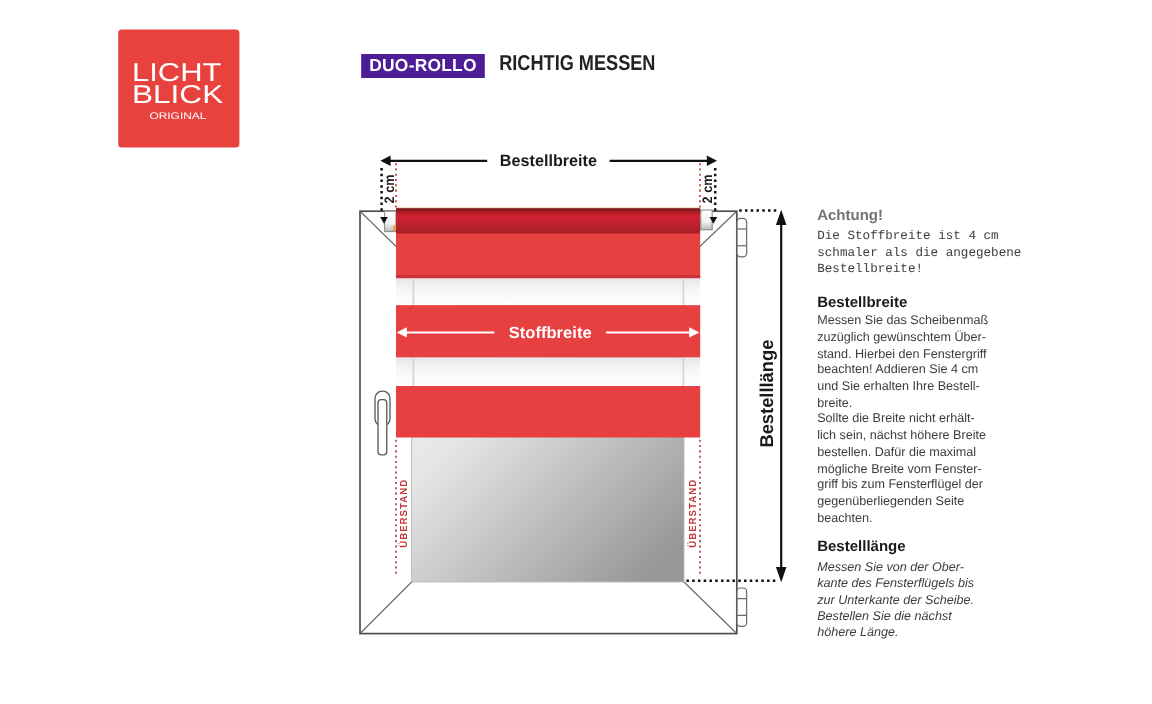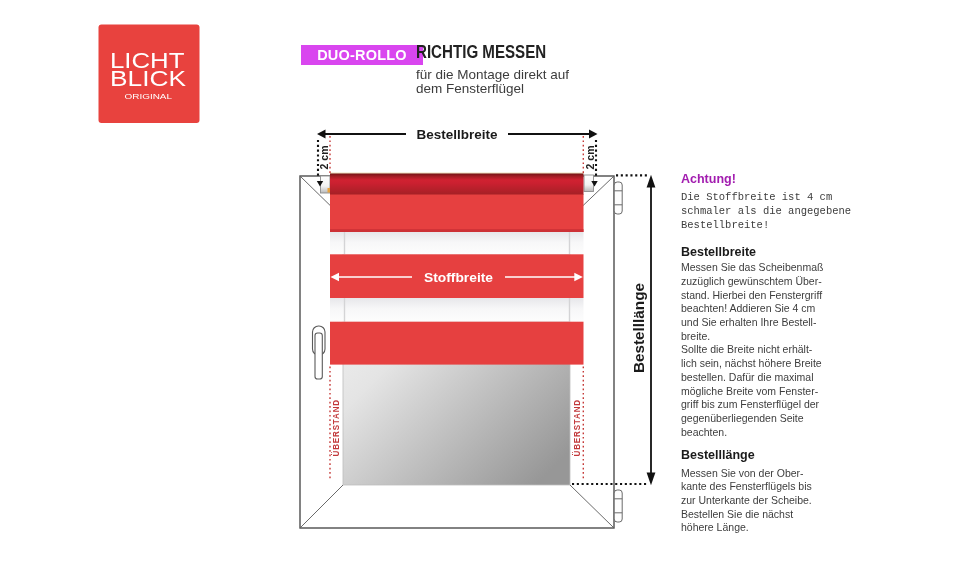--- a/index.html
+++ b/index.html
@@ -11,26 +11,25 @@
 <body>
 <div class="page">
 
 <svg class="abs" style="left:98px;top:24px;" width="102" height="100" viewBox="0 0 102 100">
   <rect x="0.5" y="0.5" width="101" height="98.5" rx="3" fill="#e8423e"></rect>
   <text x="12" y="43.5" font-size="21.5" fill="#fff" textLength="74.5" lengthAdjust="spacingAndGlyphs" font-family="Liberation Sans">LICHT</text>
   <text x="12" y="62" font-size="21.5" fill="#fff" textLength="76" lengthAdjust="spacingAndGlyphs" font-family="Liberation Sans">BLICK</text>
   <text x="26.5" y="75" font-size="8" fill="#fff" textLength="47.5" lengthAdjust="spacingAndGlyphs" font-family="Liberation Sans">ORIGINAL</text>
 </svg>
 
-<div class="abs" style="left:301px;top:45px;width:122px;height:20px;background:#d946ef;color:#fff;
+<div class="abs" style="left:301px;top:45px;width:103px;height:20px;background:#4c1d95;color:#fff;
      font-weight:bold;font-size:14.5px;text-align:center;line-height:20px;letter-spacing:0.2px;">DUO-ROLLO</div>
 
 <div class="abs" style="left:416px;top:42.5px;font-weight:bold;font-size:18px;line-height:18px;color:#222;transform:scaleX(0.84);transform-origin:left;white-space:nowrap;">RICHTIG MESSEN</div>
 
-<div class="abs" style="left:416px;top:68px;font-size:13.5px;color:#3c3c3c;line-height:14.3px;">für die Montage direkt auf<br>dem Fensterflügel</div>
 
 <svg class="abs" style="left:0;top:0;" width="960" height="587" viewBox="0 0 960 587">
   <defs>
     <linearGradient id="glassG" x1="0" y1="0" x2="0.85" y2="1">
       <stop offset="0" stop-color="#fbfbfb"></stop>
       <stop offset="0.42" stop-color="#e4e4e4"></stop>
       <stop offset="1" stop-color="#979797"></stop>
     </linearGradient>
     <linearGradient id="rollG" x1="0" y1="0" x2="0" y2="1">
       <stop offset="0" stop-color="#741416"></stop>
@@ -164,26 +163,26 @@
     <line x1="572" y1="484" x2="648" y2="484" stroke="#111" stroke-width="2.1" stroke-dasharray="2.1 2.7"></line>
     <line x1="651" y1="186" x2="651" y2="474" stroke="#111" stroke-width="1.8"></line>
     <path d="M651 174.8 l-4.4 12.6 h8.8 z" fill="#111"></path>
     <path d="M651 485.2 l-4.4 -12.6 h8.8 z" fill="#111"></path>
     <text font-size="15.5" font-weight="bold" fill="#1a1a1a" transform="translate(644,373) rotate(-90)" textLength="90" lengthAdjust="spacingAndGlyphs">Bestelllänge</text>
   </g>
 </svg>
 
 <div class="abs" style="left:681px;top:0;width:260px;color:#3d3d3d;font-size:10.5px;line-height:13.7px;white-space:nowrap;">
 
-  <div class="abs" style="top:172.8px;font-weight:bold;font-size:12.5px;line-height:13px;color:#a21caf;">Achtung!</div>
+  <div class="abs" style="top:172.8px;font-weight:bold;font-size:12.5px;line-height:13px;color:#737373;">Achtung!</div>
 
   <div class="abs" style="top:191.1px;font-family:Liberation Mono, monospace;">Die Stoffbreite ist 4 cm<br>schmaler als die angegebene<br>Bestellbreite!</div>
 
   <div class="abs" style="top:245.5px;font-weight:bold;font-size:12.5px;line-height:13px;color:#1a1a1a;">Bestellbreite</div>
 
   <div class="abs" style="top:261.2px;">Messen Sie das Scheibenmaß<br>zuzüglich gewünschtem Über-<br>stand. Hierbei den Fenstergriff<br>beachten! Addieren Sie 4 cm<br>und Sie erhalten Ihre Bestell-<br>breite.<br>Sollte die Breite nicht erhält-<br>lich sein, nächst höhere Breite<br>bestellen. Dafür die maximal<br>mögliche Breite vom Fenster-<br>griff bis zum Fensterflügel der<br>gegenüberliegenden Seite<br>beachten.</div>
 
   <div class="abs" style="top:449.2px;font-weight:bold;font-size:12.5px;line-height:13px;color:#1a1a1a;">Bestelllänge</div>
 
-  <div class="abs" style="top:466.6px;">Messen Sie von der Ober-<br>kante des Fensterflügels bis<br>zur Unterkante der Scheibe.<br>Bestellen Sie die nächst<br>höhere Länge.</div>
+  <div class="abs" style="top:466.6px;font-style:italic;">Messen Sie von der Ober-<br>kante des Fensterflügels bis<br>zur Unterkante der Scheibe.<br>Bestellen Sie die nächst<br>höhere Länge.</div>
 </div>
 
 </div>
 
 </body></html>

